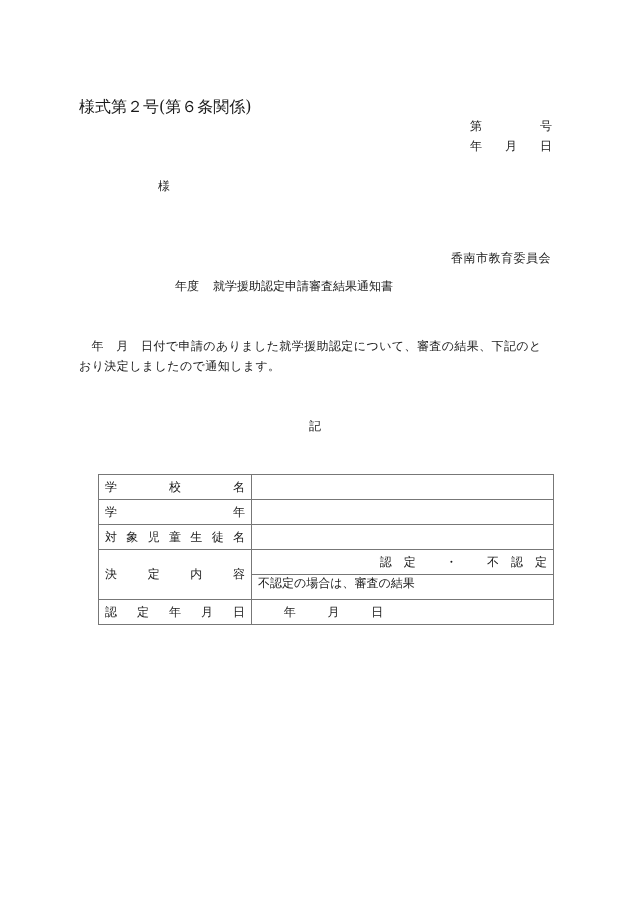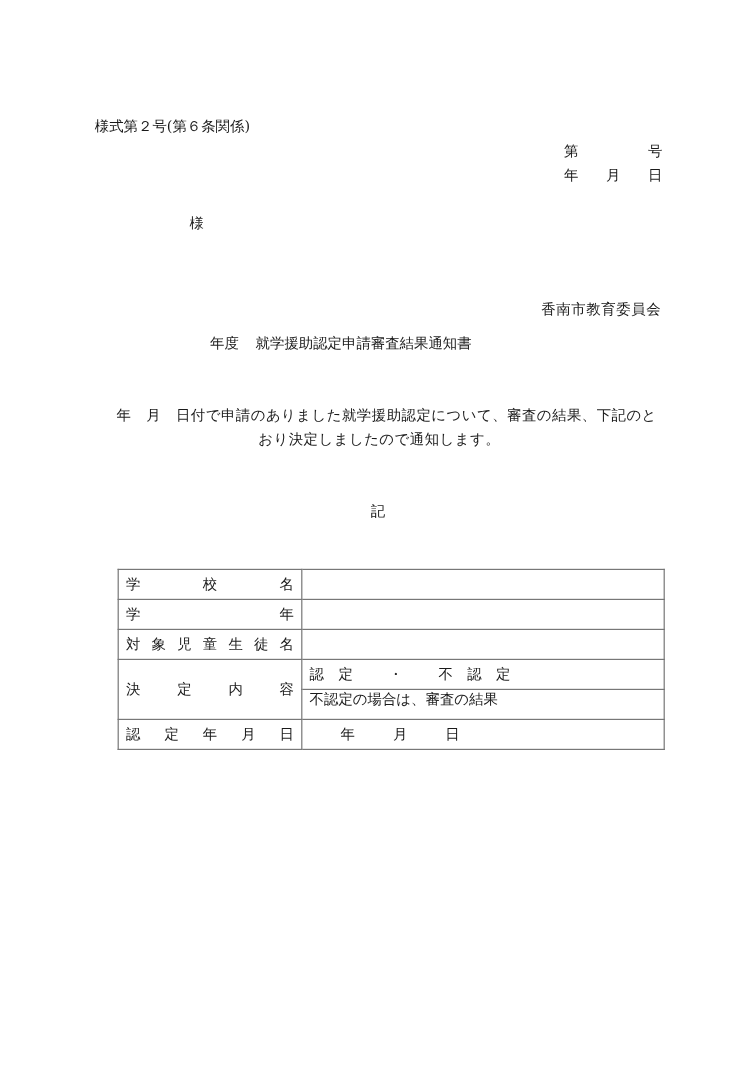--- a/index.html
+++ b/index.html
@@ -1,32 +1,32 @@
 <!DOCTYPE html>
 <html><head>
 <meta charset="utf-8">
 <style>
   html, body { margin:0; padding:0; background:#ffffff; }
   body { width:630px; height:903px; position:relative; overflow:hidden;
          font-family:"DejaVu Serif","Liberation Serif",serif; color:#1a1a1a; font-size:12px; }
   .abs { position:absolute; white-space:nowrap; }
-  .form-no { left:79px; top:97px; font-size:12px; }
+  .form-no { left:79px; top:97px; font-size:16px; }
   .num-line { top:118px; left:470px; width:82px; display:flex; justify-content:space-between; }
   .date-line { top:138px; left:470px; width:82px; display:flex; justify-content:space-between; }
   .addressee { left:158px; top:178px; }
   .issuer { right:79px; top:218px; letter-spacing:0.5px;margin-top:32px; }
   .title { left:0; width:564px; text-align:center; top:278px; padding-left:4px; box-sizing:border-box; }
   .title .gap { display:inline-block; width:14px; }
-  .body-text { left:79px; top:336px; width:474px; white-space:normal; line-height:20px; letter-spacing:0.4px;text-align:center; }
+  .body-text { left:79px; top:336px; width:474px; white-space:normal; line-height:20px; letter-spacing:0.4px; }
   .ki { left:309px; top:418px; }
   table.result { position:absolute; left:98px; top:474px; width:456px; border-collapse:collapse; }
   table.result td { border:1px solid #777; padding:0 6px; height:24px; font-size:12px; }
   td.label { width:140px; padding:0 6px; }
   td.label .spread { display:flex; justify-content:space-between; }
-  td.center { text-align:left; }
+  td.center { text-align:right; }
   td.reason { height:49px; vertical-align:top; padding-top:3px; font-size:11px; }
   .date-cell span { display:inline-block; }
 </style>
 </head>
 <body>
 
 <div class="abs form-no">様式第２号(第６条関係)</div>
 
 <div class="abs num-line">
   <span>第</span>

